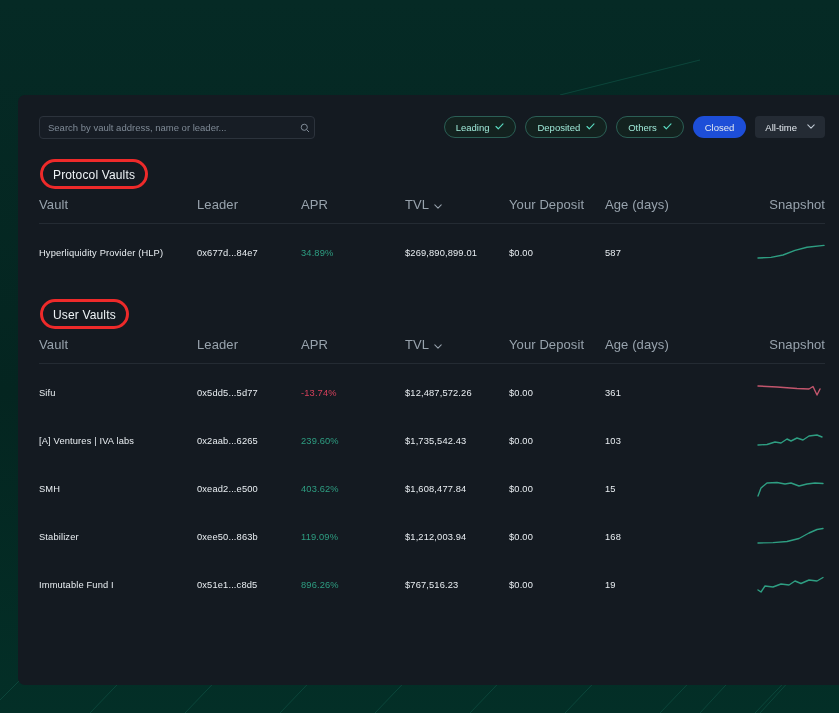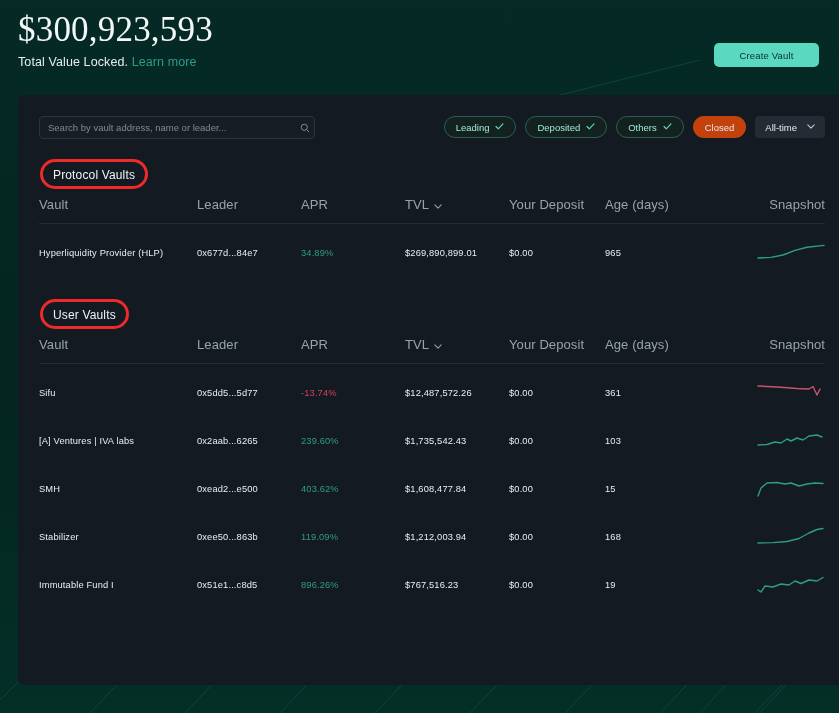--- a/index.html
+++ b/index.html
@@ -101,21 +101,21 @@
     cursor: pointer;
     white-space: nowrap;
   }
   .pill.active {
     border: 1px solid #2b5f55;
     background: #13221f;
     color: #9fe8d8;
   }
   .pill.plain {
     border: 1px solid transparent;
-    background: #c2410c;
+    background: #1d4ed8;
     color: #e4eaf0;
   }
   .pill.select {
     border: 1px solid transparent;
     background: #242b34;
     color: #e4eaf0;
     border-radius: 4px;
     padding: 0 9px;
     gap: 10px;
     min-width: 60px;
@@ -211,28 +211,20 @@
         <line x1="375" y1="713" x2="440" y2="645"></line>
         <line x1="470" y1="713" x2="535" y2="645"></line>
         <line x1="565" y1="713" x2="630" y2="645"></line>
         <line x1="660" y1="713" x2="725" y2="645"></line>
         <line x1="755" y1="713" x2="820" y2="645"></line>
         <line x1="560" y1="95" x2="700" y2="60"></line>
       </g>
     </svg>
   </div>
 
-  <div class="header">
-    <div class="tvl-amount">$300,923,593</div>
-    <div class="tvl-sub">
-      <span>Total Value Locked.</span>
-      <a href="#">Learn more</a>
-    </div>
-    <button class="create-vault">Create Vault</button>
-  </div>
 
   <div class="panel">
 
     <div class="toolbar">
       <div class="search-wrap">
         <input type="text" placeholder="Search by vault address, name or leader..." style="">
         <span class="search-icon">
           <svg width="10" height="10" viewBox="0 0 14 14" fill="none" stroke="currentColor" stroke-width="1.4">
             <circle cx="6" cy="6" r="4.3"></circle>
               <line x1="9.3" y1="9.3" x2="12.6" y2="12.6"></line>
@@ -312,21 +304,21 @@
             <th class="c-snap">Snapshot</th>
           </tr>
         </thead>
         <tbody>
           <tr>
             <td>Hyperliquidity Provider (HLP)</td>
             <td>0x677d...84e7</td>
             <td class="pos">34.89%</td>
             <td>$269,890,899.01</td>
             <td>$0.00</td>
-            <td>965</td>
+            <td>587</td>
             <td class="c-snap">
               <svg class="spark" width="68" height="22" viewBox="0 0 68 22" fill="none">
                 <path d="M1 16 L14 15.4 L26 13 L38 8.4 L50 5.2 L67 3.4" stroke="#2e9e82" stroke-width="1.4" stroke-linecap="round" stroke-linejoin="round"></path>
               </svg>
             </td>
           </tr>
         </tbody>
       </table>
     </div>
 

